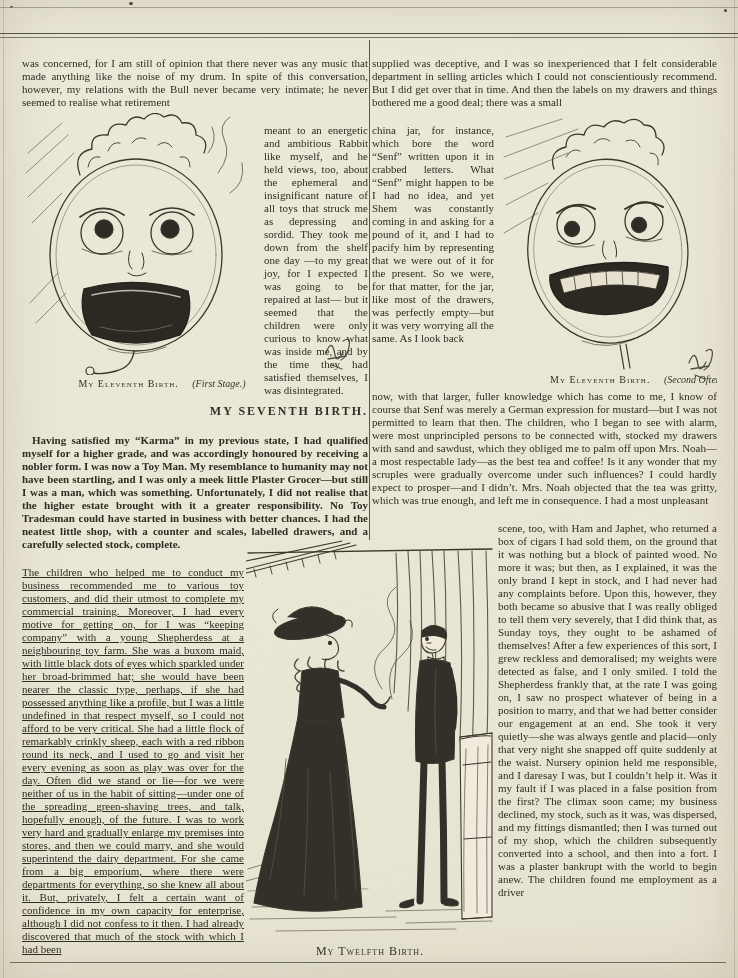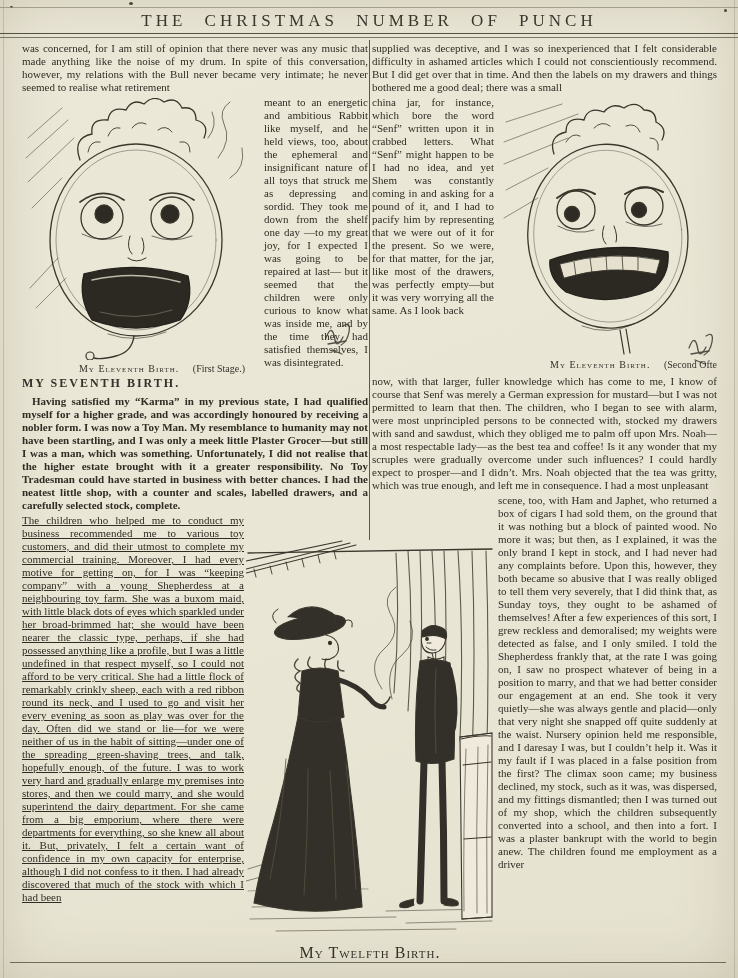--- a/index.html
+++ b/index.html
@@ -16,60 +16,59 @@
   .masthead{position:absolute;left:0;right:0;top:11px;text-align:center;
     font-size:17px;letter-spacing:4px;word-spacing:10px;color:#39362c;}
   .rule-double{position:absolute;left:0;right:0;top:33px;height:3px;
     border-top:1px solid #555244;border-bottom:1px solid #7b7765;}
   
   .divider{position:absolute;left:369px;top:40px;height:500px;width:1px;background:#5d594a;}
   .rule-bottom{position:absolute;left:10px;right:12px;top:962px;height:1px;background:#6f6b5a;}
   .col{position:absolute;top:42px;bottom:12px;overflow:hidden;}
   .col.left{left:22px;width:346px;}
   .col.right{left:372px;width:345px;}
-  p.bt{margin:0 0 2px 0;font-size:11px;line-height:13px;text-align:justify;}
+  p.bt{margin:15px 0 2px 0;font-size:11px;line-height:13px;text-align:justify;}
   p.indent{text-indent:10px;font-weight:bold;}
   .narrowL{width:222px;text-decoration:underline;}
   .narrowR{width:219px;margin-left:126px !important;}
-  h2.section{clear:both;margin:7px 0 4px 0;text-align:left;font-size:12px;
+  h2.section{clear:both;margin:7px 0 4px 0;text-align:right;font-size:12px;
     font-weight:600;letter-spacing:2px;color:#34312a;}
   
   .figblock{position:relative;}
   .figblock.figL{float:left;width:232px;margin:2px 10px 2px 0;}
   .figblock.figR{float:right;width:215px;margin:2px 0 2px 8px;}
   .sketch svg{display:block;width:100%;height:auto;}
   .figcap{text-align:center;font-size:10px;margin-top:3px;white-space:nowrap;color:#34312a;}
   .figcap .smallcaps{font-variant:small-caps;letter-spacing:1px;margin-left:48px;}
-  .figcap .stage{margin-left:11px;}
+  .figcap .stage{font-style:italic;margin-left:11px;}
   .monogram{position:absolute;width:30px;height:36px;opacity:.85;}
   .figL .monogram{left:300px;top:222px;}
   .figR .monogram{right:2px;top:232px;}
   .centerfig{position:absolute;left:246px;top:538px;width:248px;height:402px;}
   .centerfig svg{width:100%;height:100%;display:block;}
   .centercap{position:absolute;left:246px;top:944px;width:248px;text-align:center;
-    font-size:16px;color:#34312a;}
+    font-size:12px;color:#34312a;}
   .centercap .smallcaps{font-variant:small-caps;letter-spacing:1px;}
   
   .speck{position:absolute;background:#4a463a;border-radius:50%;}
   .edge-l{position:absolute;left:3px;top:0;bottom:0;width:1px;background:#a39e8b;opacity:.5;}
   .edge-r{position:absolute;right:3px;top:0;bottom:0;width:1px;background:#a39e8b;opacity:.5;}
 </style>
 </head>
 <body>
 
 <div class="page">
 
   <div class="edge-l"></div>
   <div class="edge-r"></div>
   <div class="speck" style="left:129px;top:2px;width:4px;height:3px;"></div>
   <div class="speck" style="left:10px;top:6px;width:3px;height:2px;"></div>
   <div class="speck" style="left:724px;top:9px;width:3px;height:3px;"></div>
 
   <div class="rule-top"></div>
-  <div class="masthead">THE CHRISTMAS NUMBER OF PUNCH</div>
   <div class="rule-double"></div>
   <div class="divider"></div>
   <div class="rule-bottom"></div>
 
   <div class="col left">
     <p class="bt">was concerned, for I am still of opinion that there never was any music that made anything like the noise of my drum.  In spite of this conversation, however, my relations with the Bull never became very intimate; he never seemed to realise what retirement</p>
 
     <div class="figblock figL">
       <div class="sketch">
         <svg viewBox="0 0 232 262" xmlns="http://www.w3.org/2000/svg">
@@ -114,21 +113,21 @@
 
     <p class="bt">meant to an energetic and ambitious Rabbit like myself, and he held views, too, about the ephemeral and insignificant nature of all toys that struck me as depressing and sordid.  They took me down from the shelf one day —to my great joy, for I expected I was going to be repaired at last— but it seemed that the children were only curious to know what was inside me, and by the time they had satisfied themselves, I was disintegrated.</p>
 
     <h2 class="section">MY SEVENTH BIRTH.</h2>
 
     <p class="bt indent">Having satisfied my “Karma” in my previous state, I had qualified myself for a higher grade, and was accordingly honoured by receiving a nobler form.  I was now a Toy Man. My resemblance to humanity may not have been startling, and I was only a meek little Plaster Grocer—but still I was a man, which was something. Unfortunately, I did not realise that the higher estate brought with it a greater responsibility.  No Toy Tradesman could have started in business with better chances.  I had the neatest little shop, with a counter and scales, labelled drawers, and a carefully selected stock, complete.</p>
     <p class="bt narrowL">The children who helped me to conduct my business recommended me to various toy customers, and did their utmost to complete my commercial training. Moreover, I had every motive for getting on, for I was “keeping company” with a young Shepherdess at a neighbouring toy farm.  She was a buxom maid, with little black dots of eyes which sparkled under her broad-brimmed hat; she would have been nearer the classic type, perhaps, if she had possessed anything like a profile, but I was a little undefined in that respect myself, so I could not afford to be very critical.  She had a little flock of remarkably crinkly sheep, each with a red ribbon round its neck, and I used to go and visit her every evening as soon as play was over for the day.  Often did we stand or lie—for we were neither of us in the habit of sitting—under one of the spreading green-shaving trees, and talk, hopefully enough, of the future.  I was to work very hard and gradually enlarge my premises into stores, and then we could marry, and she would superintend the dairy department.  For she came from a big emporium, where there were departments for everything, so she knew all about it.  But, privately, I felt a certain want of confidence in my own capacity for enterprise, although I did not confess to it then.  I had already discovered that much of the stock with which I had been</p>
   </div>
 
   <div class="col right">
-    <p class="bt">supplied was deceptive, and I was so inexperienced that I felt considerable difficulty in ashamed articles which I could not conscientiously recommend.  But I did get over that in time.  And then the labels on my drawers and things bothered me a good deal; there was a small</p>
+    <p class="bt">supplied was deceptive, and I was so inexperienced that I felt considerable department in selling articles which I could not conscientiously recommend.  But I did get over that in time.  And then the labels on my drawers and things bothered me a good deal; there was a small</p>
 
     <div class="figblock figR">
       <div class="sketch">
         <svg viewBox="0 0 215 258" xmlns="http://www.w3.org/2000/svg">
           <g stroke="#3a362c" fill="none" stroke-width="1.3" stroke-linecap="round">
             <path d="M4,24 L60,6 M2,44 L76,16 M2,66 L66,40 M4,92 L46,70 M2,120 L36,100" stroke-width="0.8" opacity="0.65"></path>
             <path d="M52,56 q-6,-18 12,-22 q0,-16 18,-12 q4,-14 20,-8 q8,-10 20,-4 q12,-8 20,2 q12,0 12,12 q12,6 6,18"></path>
             <path d="M64,44 q6,-10 14,-6 M92,30 q8,-8 16,-2 M124,28 q10,-4 14,6 M148,40 q10,0 8,12" stroke-width="1" opacity="0.85"></path>
             <g transform="rotate(-5 108 140)">
               <ellipse cx="106" cy="138" rx="80" ry="92"></ellipse>

